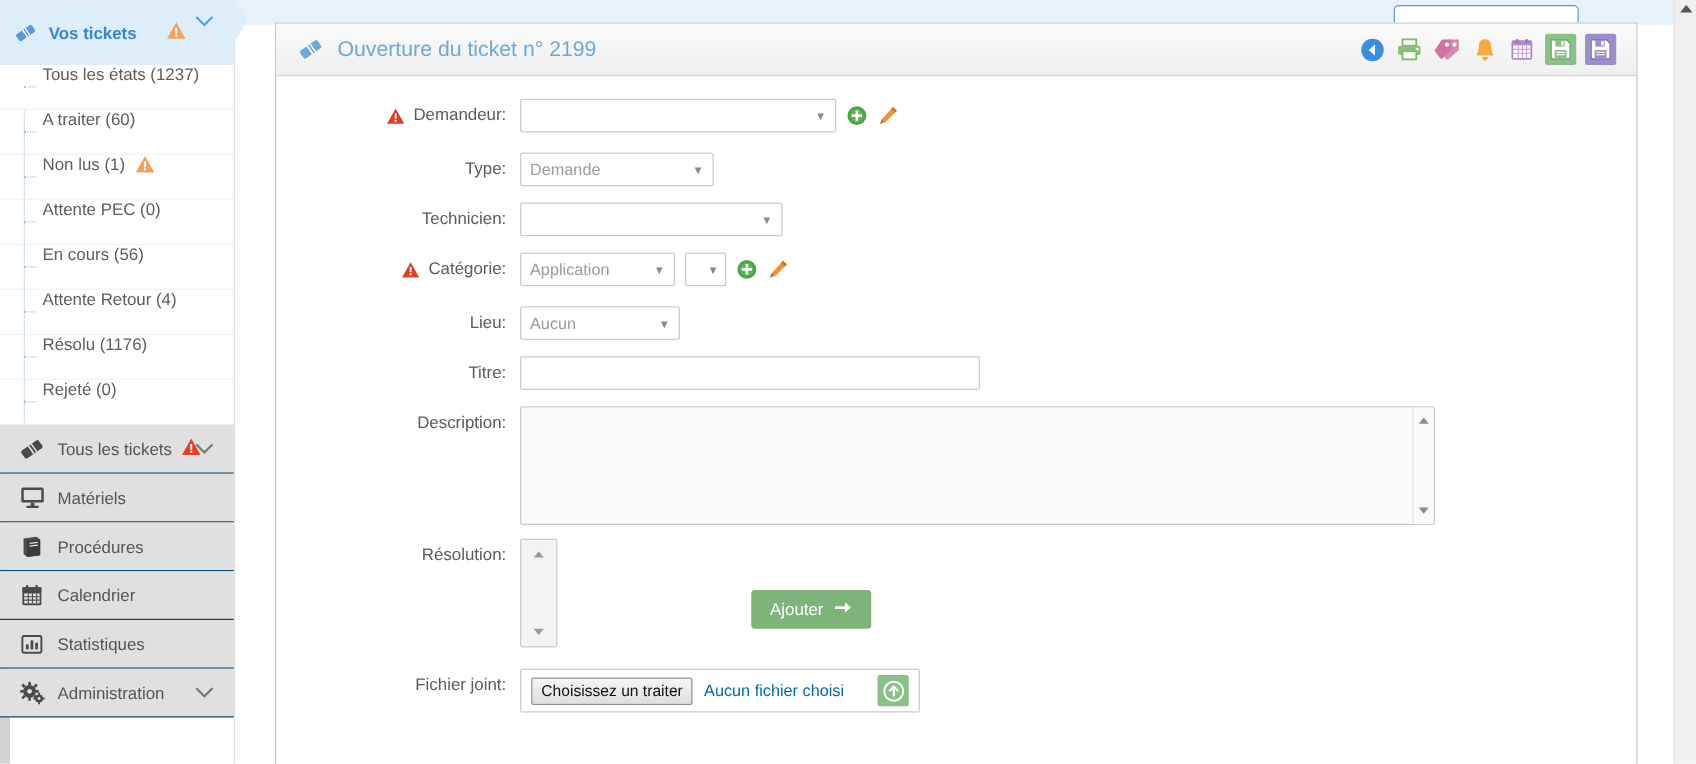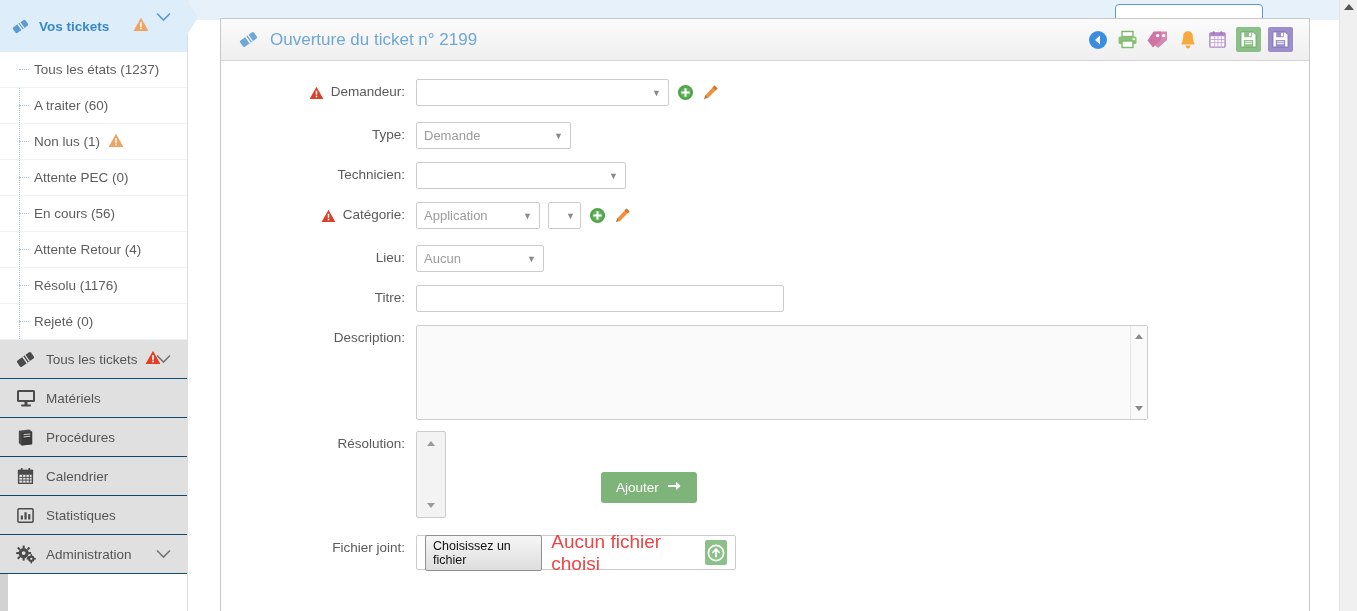--- a/index.html
+++ b/index.html
@@ -64,21 +64,21 @@
   .sb-head::after {
     content:""; position:absolute; right:-11px; top:0;
     width:0; height:0;
     border-top: 17px solid transparent;
     border-bottom: 18px solid transparent;
     border-left: 11px solid #ddedf9;
   }
 
   .sb-sub {
     height: 36px;
-    display: flex; align-items: center;
+    display: flex; align-items: flex-start;
     padding-left: 34px;
     border-bottom: 1px solid #eef3f7;
     color: #5d5d5d;
     position: relative;
   }
   .sb-sub:first-of-type { border-top: 1px solid #eef3f7; }
   .sb-sub .dots {
     position: absolute; left: 19px; top: 17px; width: 10px;
     border-top: 1px dotted #a8c6de;
   }
@@ -203,21 +203,21 @@
   .file-wrap {
     width: 320px; height: 35px;
     border: 1px solid #ccc; background: #fff; border-radius:2px;
     display: flex; align-items: center; padding: 0 8px; gap: 9px;
   }
   .file-btn {
     border: 1px solid #909090; background: linear-gradient(#f6f6f6,#dedede);
     border-radius: 2px; padding: 3px 7px; font-size: 12.5px; color: #111;
     cursor: pointer;
   }
-  .file-none { color: #ef4444; font-size: 19px; }
+  .file-none { color: #0369a1; font-size: 13px; }
   .file-up {
     margin-left: auto; width: 25px; height: 25px; border-radius: 2px;
     background: #8cc089; display:flex; align-items:center; justify-content:center;
   }
 
   .green-plus { cursor: pointer; display:flex; }
   .pencil { cursor: pointer; display:flex; }
 </style>
 </head>
 <body>
@@ -655,21 +655,21 @@
           </button>
         </div>
       </div>
 
       <div class="row">
         <div class="lbl">
           <span class="txt">Fichier joint:</span>
         </div>
         <div class="ctl">
           <div class="file-wrap">
-            <span class="file-btn">Choisissez un fichier</span>
+            <span class="file-btn">Choisissez un traiter</span>
             <span class="file-none">Aucun fichier choisi</span>
             <span class="file-up">
               <svg width="18" height="18" viewBox="0 0 18 18">
                 <circle cx="9" cy="9" r="7.6" fill="none" stroke="#ffffff" stroke-width="1.6"></circle>
                 <path d="M9 12.6 V5.6" stroke="#ffffff" stroke-width="1.7" stroke-linecap="round"></path>
                 <path d="M5.9 8.4 L9 5.2 L12.1 8.4" stroke="#ffffff" stroke-width="1.7" fill="none" stroke-linecap="round" stroke-linejoin="round"></path>
               </svg>
             </span>
           </div>
         </div>

